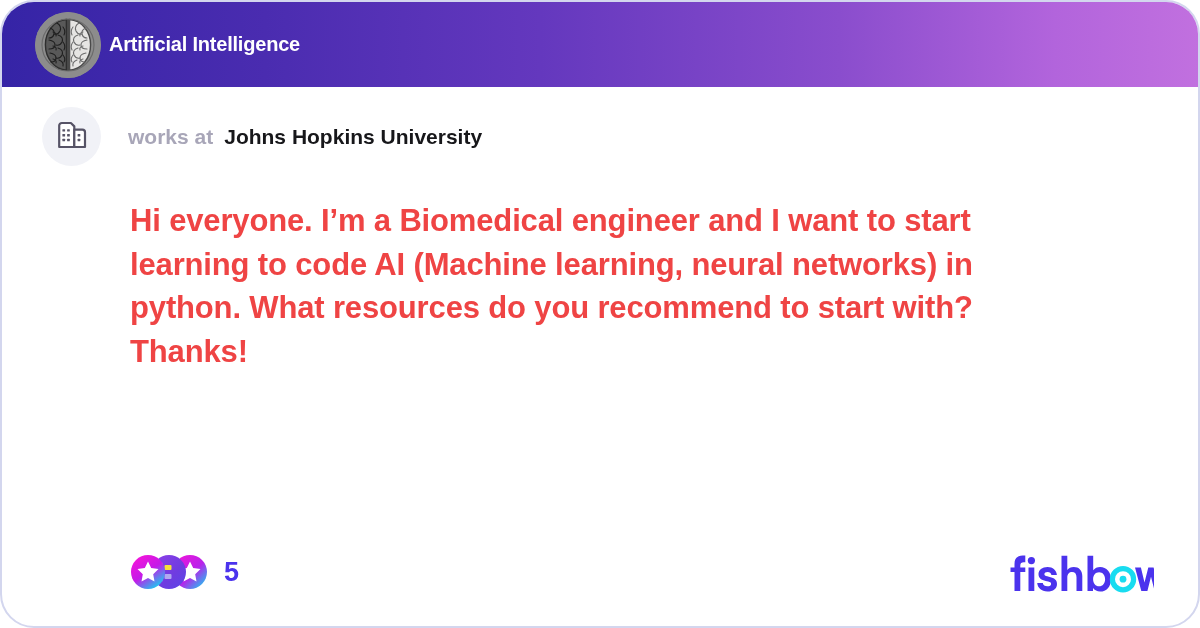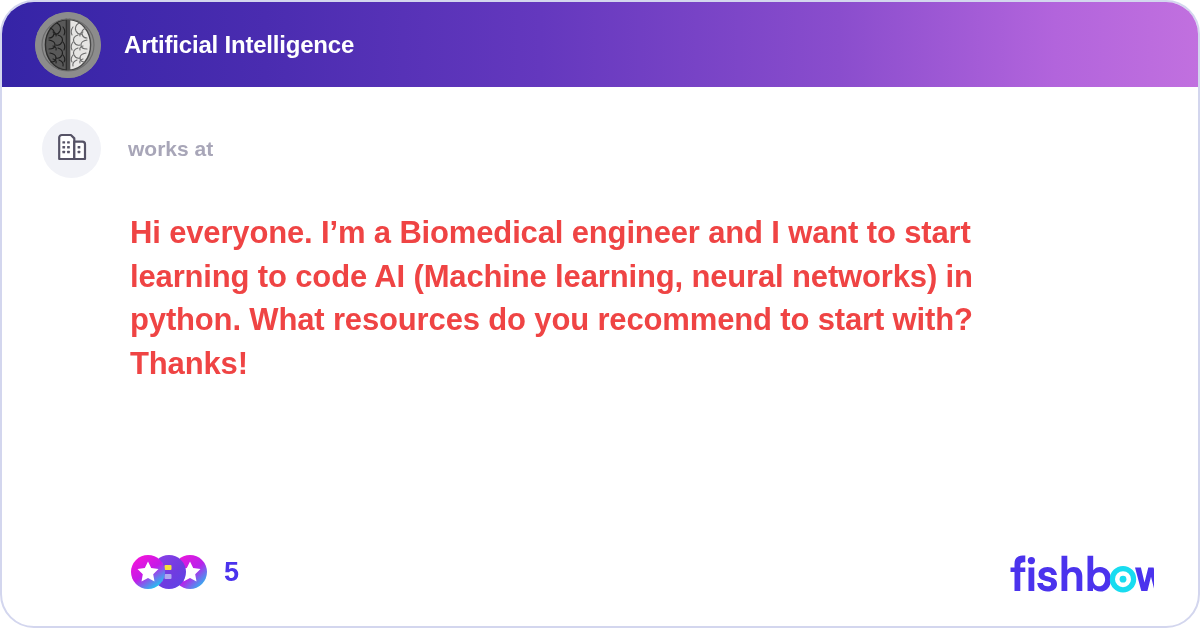--- a/index.html
+++ b/index.html
@@ -49,39 +49,39 @@
     background: #8c8c8c;
     flex: 0 0 auto;
     display: flex;
     align-items: center;
     justify-content: center;
     overflow: hidden;
   }
   .bowl-avatar svg { display: block; }
   .bowl-title {
     color: #ffffff;
-    font-size: 24px;
+    font-size: 20px;
     font-weight: 700;
     letter-spacing: -0.2px;
-    margin-left: 23px;
+    margin-left: 8px;
     white-space: nowrap;
   }
 
   
   .card-body {
     position: relative;
     height: 539px;
     padding: 0;
   }
 
   
   .author-row {
     display: flex;
     align-items: center;
-    padding: 32px 0 0 40px;
+    padding: 20px 0 0 40px;
   }
   .company-icon {
     width: 59px;
     height: 59px;
     border-radius: 50%;
     background: #f1f2f7;
     display: flex;
     align-items: center;
     justify-content: center;
     flex: 0 0 auto;
@@ -235,20 +235,21 @@
               <rect x="12.1" y="20.8" width="2.7" height="2.4" rx="0.5"></rect>
               <rect x="22.6" y="16.0" width="2.7" height="2.4" rx="0.5"></rect>
               <rect x="22.6" y="20.8" width="2.7" height="2.4" rx="0.5"></rect>
             </g>
           </svg>
         </span>
       </div>
 
       <div class="author-meta">
         <span class="works-at">works at</span>
+        <span class="company-name">Johns Hopkins University</span>
       </div>
     </div>
 
     <div class="post-text">Hi everyone. I’m a Biomedical engineer and I want to start learning to code AI (Machine learning, neural networks) in python. What resources do you recommend to start with? Thanks!</div>
 
     <div class="card-footer">
 
       <div class="reactions">
         <div class="reaction-stack">
 

